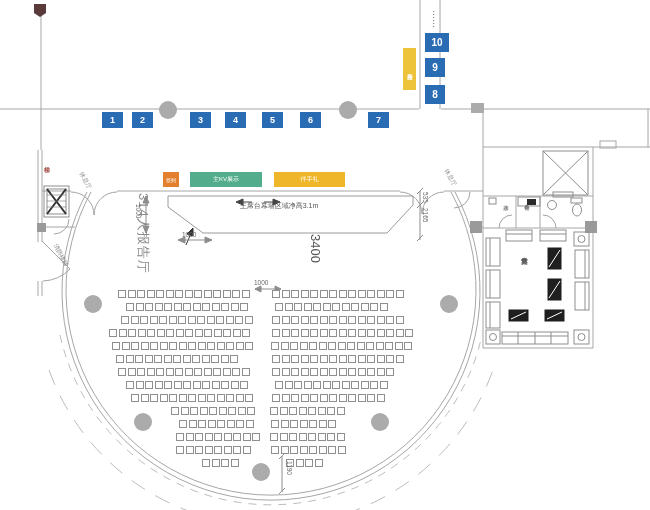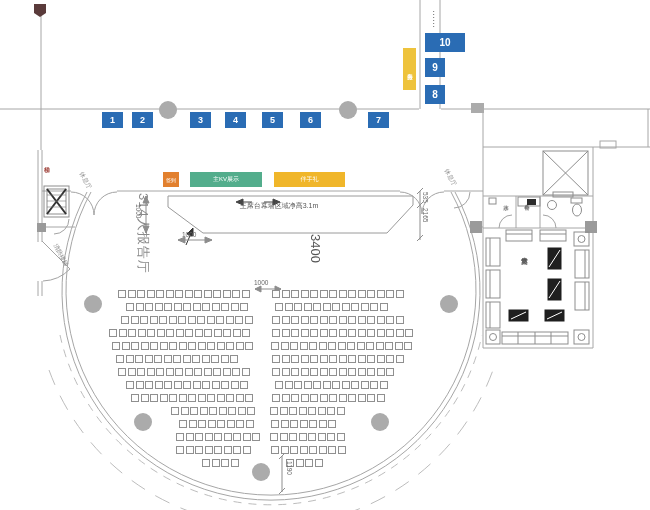--- a/index.html
+++ b/index.html
@@ -478,21 +478,21 @@
 
   <div class="booth" style="left:102px;top:112px;width:21px;height:16px">1</div>
   <div class="booth" style="left:132px;top:112px;width:21px;height:16px">2</div>
   <div class="booth" style="left:190px;top:112px;width:21px;height:16px">3</div>
   <div class="booth" style="left:225px;top:112px;width:21px;height:16px">4</div>
   <div class="booth" style="left:262px;top:112px;width:21px;height:16px">5</div>
   <div class="booth" style="left:300px;top:112px;width:21px;height:16px">6</div>
   <div class="booth" style="left:368px;top:112px;width:21px;height:16px">7</div>
   <div class="booth big" style="left:425px;top:85px;width:20px;height:19px">8</div>
   <div class="booth big" style="left:425px;top:58px;width:20px;height:19px">9</div>
-  <div class="booth big" style="left:425px;top:33px;width:40px;height:19px">10</div>
+  <div class="booth big" style="left:425px;top:33px;width:24px;height:19px">10</div>
 
   <div class="zone" style="left:163px;top:172px;width:16px;height:15px;background:#e2802e;font-size:5px">签到</div>
   <div class="zone" style="left:190px;top:172px;width:72px;height:15px;background:#53ad8c;font-size:6px">主KV展示</div>
   <div class="zone" style="left:274px;top:172px;width:71px;height:15px;background:#f0b62a;font-size:6px">伴手礼</div>
   <div class="zone vert" style="left:403px;top:48px;width:13px;height:42px;background:#eec33c;font-size:6px">服务台</div>
 
   <div class="t rot" style="left:150px;top:193px;font-size:13px;color:#8a8a8a;letter-spacing:1px">314人报告厅</div>
   <div class="t rot" style="left:322px;top:234px;font-size:13px;color:#555">3400</div>
   <div class="t rot" style="left:141px;top:204px;font-size:6.5px">1000</div>
   <div class="t" style="left:182px;top:232px;font-size:6.5px">1000</div>

